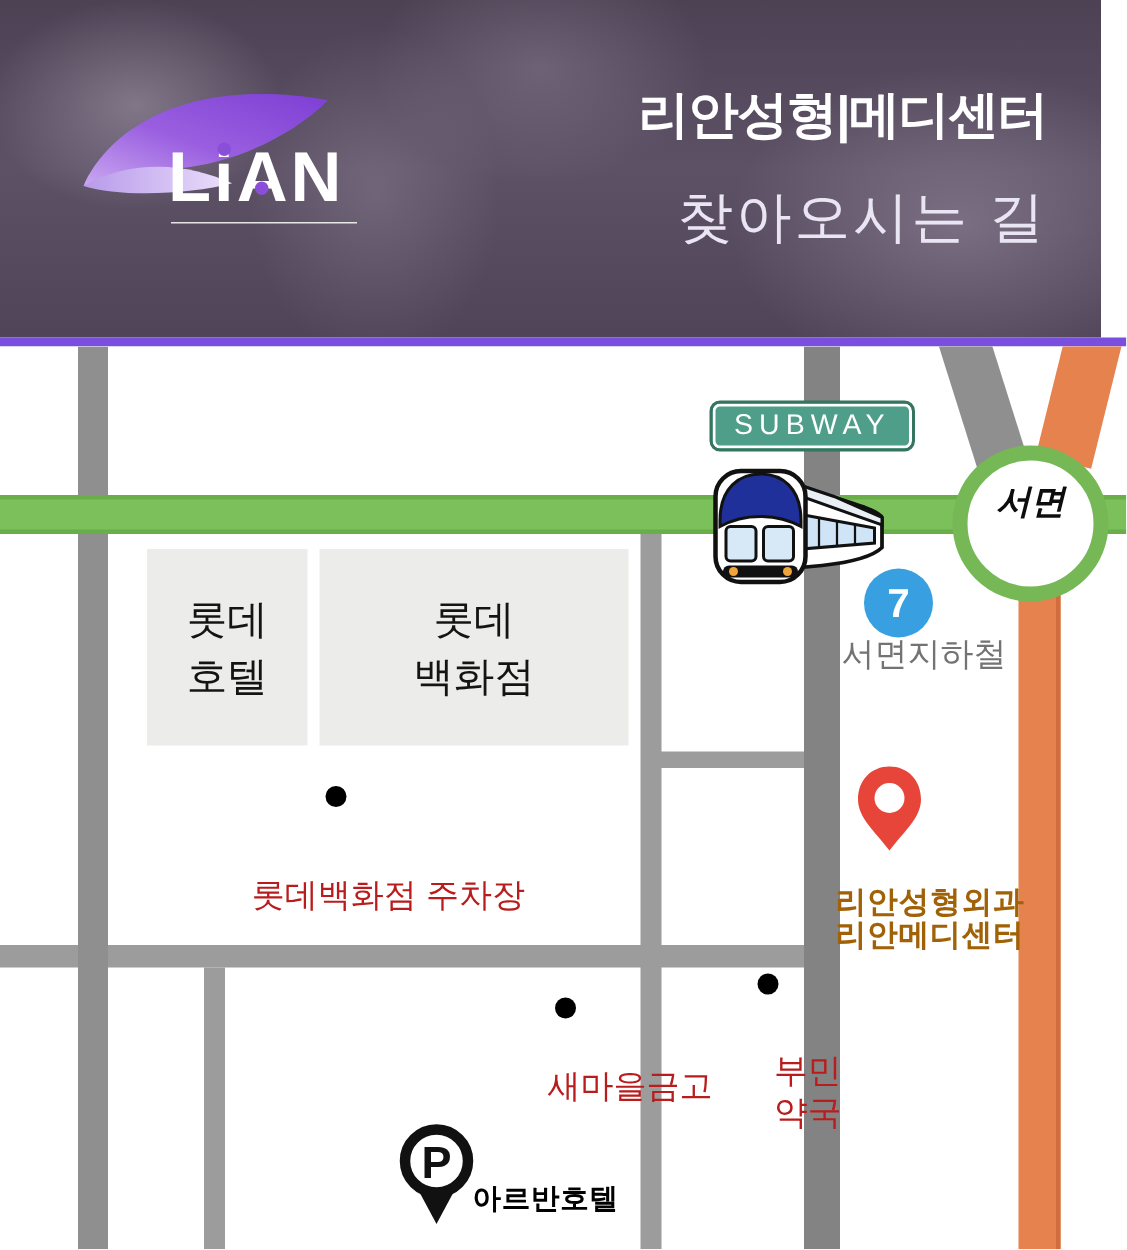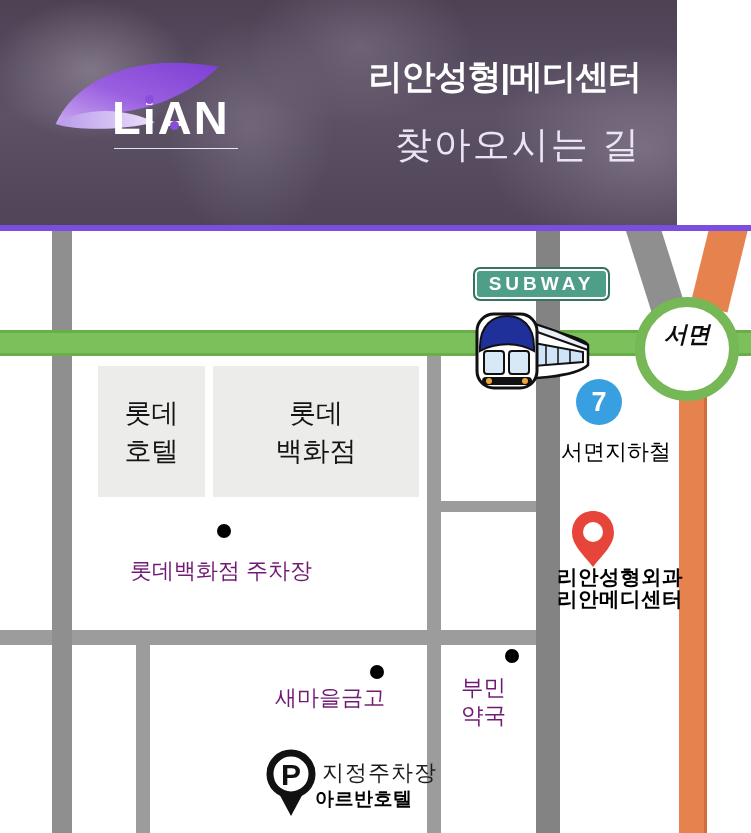--- a/index.html
+++ b/index.html
@@ -1,20 +1,20 @@
 <!DOCTYPE html>
 <html><head>
 <meta charset="utf-8">
 <style>
   html,body{margin:0;padding:0;background:#fff;}
   #page{position:relative;width:751px;height:833px;overflow:hidden;background:#fff;
         font-family:"Liberation Sans","DejaVu Sans",sans-serif;}
 
   
-  .header{position:absolute;left:0;top:0;width:677px;height:225px;
+  .header{position:absolute;left:0;top:0;width:734px;height:225px;
     background:
       radial-gradient(140px 100px at 90px 70px, rgba(235,230,240,.28), transparent 70%),
       radial-gradient(220px 150px at 640px 150px, rgba(225,210,230,.25), transparent 70%),
       radial-gradient(160px 110px at 360px 45px, rgba(212,202,222,.20), transparent 70%),
       radial-gradient(120px 160px at 250px 130px, rgba(240,235,245,.14), transparent 70%),
       linear-gradient(180deg,#4d4254 0%,#5d5166 50%,#4f4458 100%);}
   .accent-bar{position:absolute;left:0;top:225px;width:751px;height:6px;background:#7a4fe0;}
 
   .logo{position:absolute;left:38px;top:44px;width:215px;height:125px;}
   .logo-swoosh{position:absolute;left:0;top:6px;width:205px;height:84px;}
@@ -34,43 +34,43 @@
   #map{position:absolute;left:0;top:231px;width:751px;height:602px;background:#fff;}
   #map svg.roads{position:absolute;left:0;top:0;}
 
   .bldg{position:absolute;background:#ececea;color:#141414;display:flex;flex-direction:column;
         align-items:center;justify-content:center;font-size:27px;line-height:38px;font-weight:500;text-align:center;}
   #bldg-hotel{left:98px;top:135px;width:107px;height:131px;}
   #bldg-dept{left:213px;top:135px;width:206px;height:131px;}
 
   .subway-sign{position:absolute;left:473px;top:36px;width:133px;height:30px;background:#4f9e89;
                border:2px solid #35755f;border-radius:7px;box-shadow:inset 0 0 0 2px #fff;
-               color:#fff;font-weight:bold;font-size:19px;letter-spacing:4px;
+               color:#fff;font-weight:normal;font-size:19px;letter-spacing:4px;
                display:flex;align-items:center;justify-content:center;}
   .train{position:absolute;left:474px;top:77px;width:118px;height:86px;}
 
   .rotary-label{position:absolute;left:627px;top:91px;width:120px;text-align:center;
                 font-size:23px;font-weight:bold;color:#0d0d0d;line-height:25px;font-style:italic;}
 
   .badge7{position:absolute;left:576px;top:148px;width:46px;height:46px;border-radius:50%;
           background:#38a0e1;color:#fff;font-size:27px;font-weight:bold;
           display:flex;align-items:center;justify-content:center;}
-  .station-label{position:absolute;left:516px;top:206px;width:200px;text-align:center;
-                 font-size:22px;color:#000000;}
+  .station-label{position:absolute;left:516px;top:190px;width:200px;text-align:center;
+                 font-size:22px;color:#737373;}
 
   .pin{position:absolute;left:571px;top:279px;width:44px;height:58px;}
-  .clinic-label{position:absolute;left:540px;top:335px;width:160px;text-align:center;
-                font-size:20.5px;font-weight:bold;color:#000000;line-height:22px;letter-spacing:.5px;}
+  .clinic-label{position:absolute;left:540px;top:360px;width:160px;text-align:center;
+                font-size:20.5px;font-weight:bold;color:#a16207;line-height:22px;letter-spacing:.5px;}
 
   .dot{position:absolute;width:14px;height:14px;border-radius:50%;background:#000;}
   #dot-parking{left:217px;top:293px;}
   #dot-saemaul{left:370px;top:434px;}
   #dot-bumin{left:505px;top:418px;}
 
-  .poi-label{position:absolute;color:#701a75;font-size:22px;text-align:left;}
+  .poi-label{position:absolute;color:#b91c1c;font-size:22px;text-align:right;margin-top:26px;}
   #label-parking{left:130px;top:325px;width:220px;}
   #label-saemaul{left:275px;top:452px;width:200px;}
   #label-bumin{left:461px;top:443px;width:100px;font-size:22.5px;line-height:27.5px;}
   .market-row{position:absolute;left:564px;top:446px;display:flex;align-items:center;gap:9px;}
   .market-row .mdot{width:14px;height:14px;border-radius:50%;background:#000;flex:0 0 auto;}
   .market-row .mtext{font-size:22.5px;color:#111;white-space:nowrap;}
 
   .ppin{position:absolute;left:264px;top:517px;width:54px;height:70px;}
   .parking-line1{position:absolute;left:322px;top:527px;font-size:22px;color:#1c1c1c;letter-spacing:1px;white-space:nowrap;}
   .parking-line2{position:absolute;left:315px;top:555px;font-size:19px;font-weight:bold;color:#000;letter-spacing:.5px;white-space:nowrap;}
@@ -190,17 +190,16 @@
     <div class="clinic-label">
       <div>리안성형외과</div>
       <div>리안메디센터</div>
     </div>
 
     <svg class="ppin" viewBox="0 0 54 70" aria-hidden="true">
       <path d="M12 40 L42 40 L27 68 Z" fill="#111"></path>
       <circle cx="27" cy="26" r="21" fill="#ffffff" stroke="#111" stroke-width="7"></circle>
       <text x="27" y="37" text-anchor="middle" font-size="30" font-weight="bold" fill="#111">P</text>
     </svg>
-    <div class="parking-line1">지정주차장</div>
     <div class="parking-line2">아르반호텔</div>
 
   </div>
 </div>
 
 </body></html>

